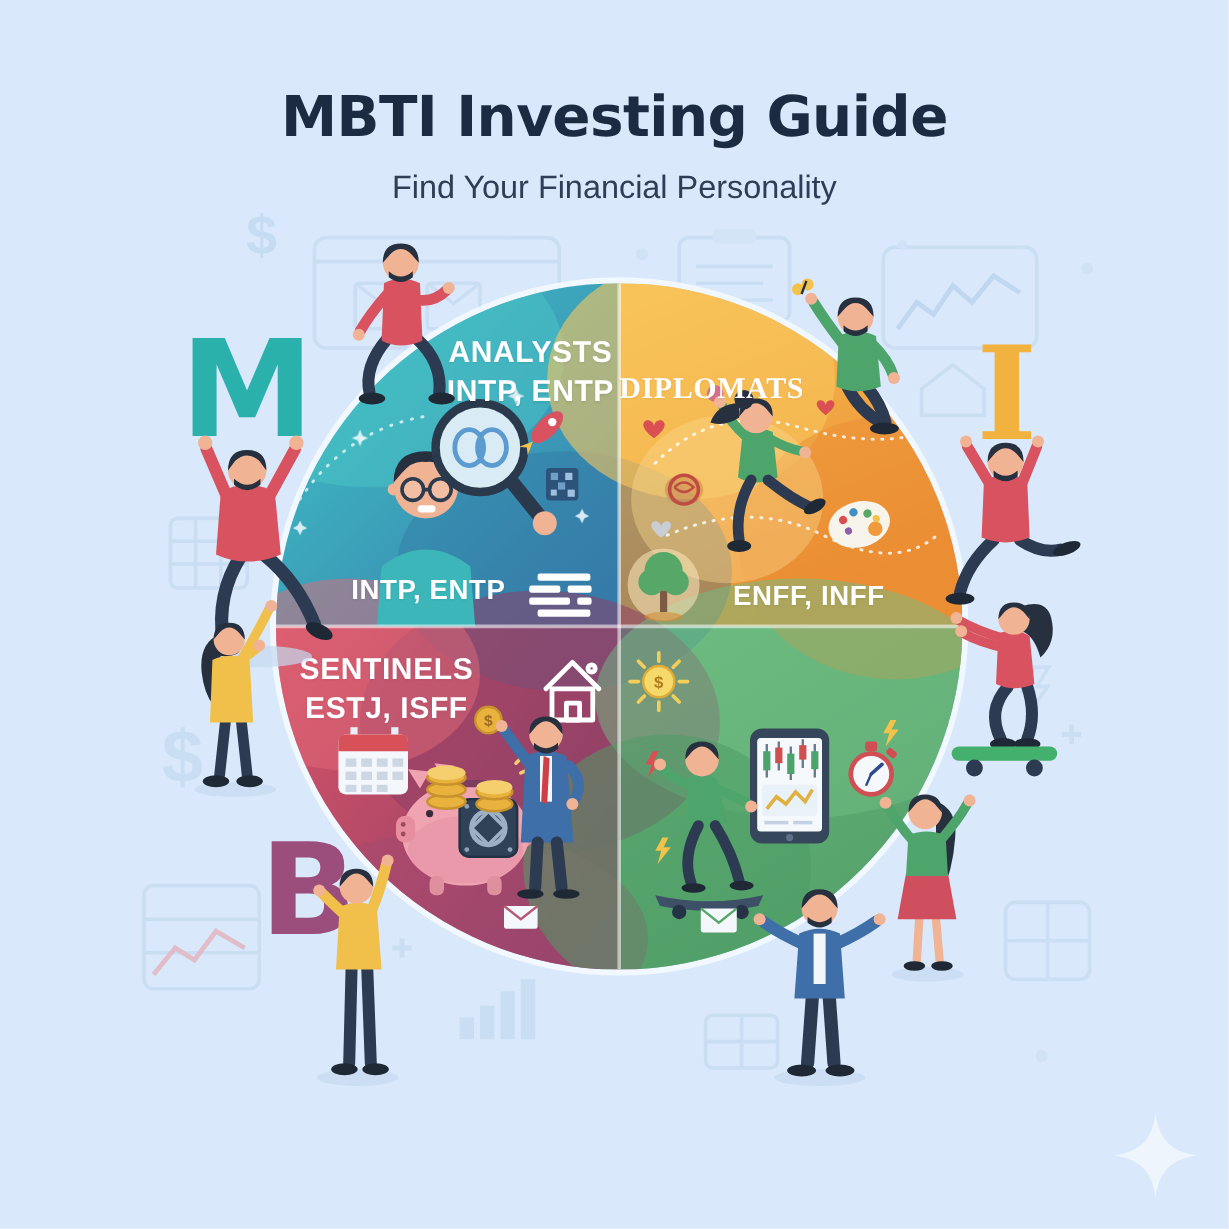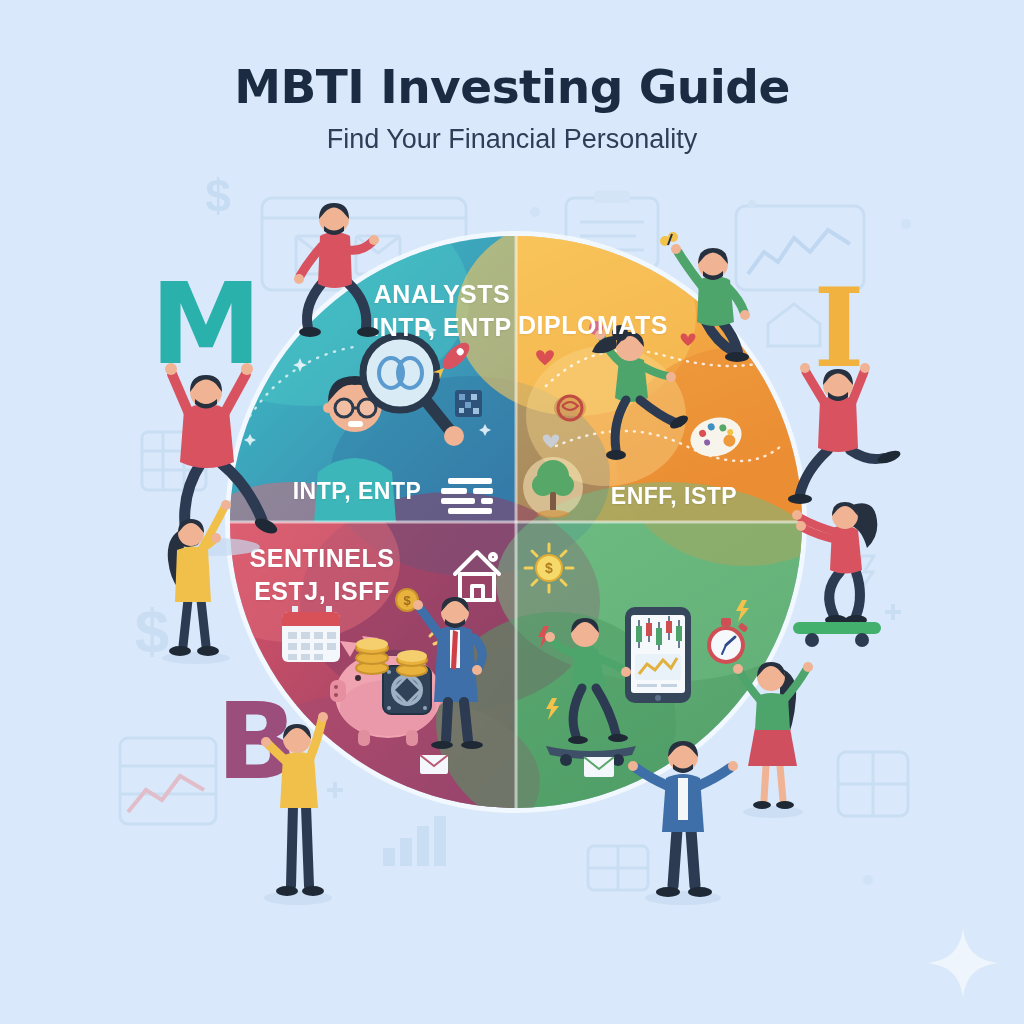--- a/index.html
+++ b/index.html
@@ -3,21 +3,21 @@
 <meta charset="utf-8">
 <style>
   html,body{margin:0;padding:0;}
   .poster{
     position:relative;width:1024px;height:1024px;overflow:hidden;
     background:#d9e8fa;
     font-family:"Liberation Sans","DejaVu Sans",sans-serif;
   }
   .hdr{position:absolute;left:0;top:54px;width:100%;text-align:center;z-index:5;}
   .hdr h1{
-    margin:5px;font-family:"DejaVu Sans","Liberation Sans",sans-serif;
+    margin:16px;font-family:"DejaVu Sans","Liberation Sans",sans-serif;
     font-size:47px;font-weight:800;letter-spacing:-0.5px;color:#1b2b42;
   }
   .hdr p{margin:10px 0 11px 0;font-size:27px;font-weight:400;color:#2f3e56;}
   .bg-layer,.people-layer{position:absolute;left:0;top:0;width:1024px;height:1024px;}
   .bg-layer{z-index:1;}
   .circle{
     position:absolute;left:230px;top:236px;width:572px;height:572px;
     border-radius:50%;overflow:hidden;z-index:2;
     box-shadow:0 0 0 5px rgba(245,250,255,.85);
   }
@@ -426,28 +426,28 @@
       <line x1="286" y1="0" x2="286" y2="572" stroke="rgba(255,255,255,0.55)" stroke-width="3"></line>
       <line x1="0" y1="286" x2="572" y2="286" stroke="rgba(255,255,255,0.55)" stroke-width="3"></line>
     </svg>
   </div>
 
   <div class="labels">
     <div class="qlabel fs25" style="left:442px;top:310px;">
       <span class="l1">ANALYSTS</span>
       <span class="l2">INTP, ENTP</span>
     </div>
-    <div class="qlabel fs25" style="left:593px;top:325px;">
+    <div class="qlabel fs25" style="left:593px;top:325px;font-family:Liberation Serif, serif;">
       <span class="l1">DIPLOMATS</span>
     </div>
     <div class="qlabel fs23" style="left:357px;top:492px;">
       <span>INTP, ENTP</span>
     </div>
     <div class="qlabel fs23" style="left:674px;top:497px;">
-      <span>ENFF, ISTP</span>
+      <span>ENFF, INFF</span>
     </div>
     <div class="qlabel fs25" style="left:322px;top:574px;">
       <span class="l1">SENTINELS</span>
       <span class="l2">ESTJ, ISFF</span>
     </div>
     <div class="qlabel fs25" style="left:701px;top:574px;">
     </div>
   </div>
 
   <svg class="people-layer" viewBox="0 0 1024 1024">

